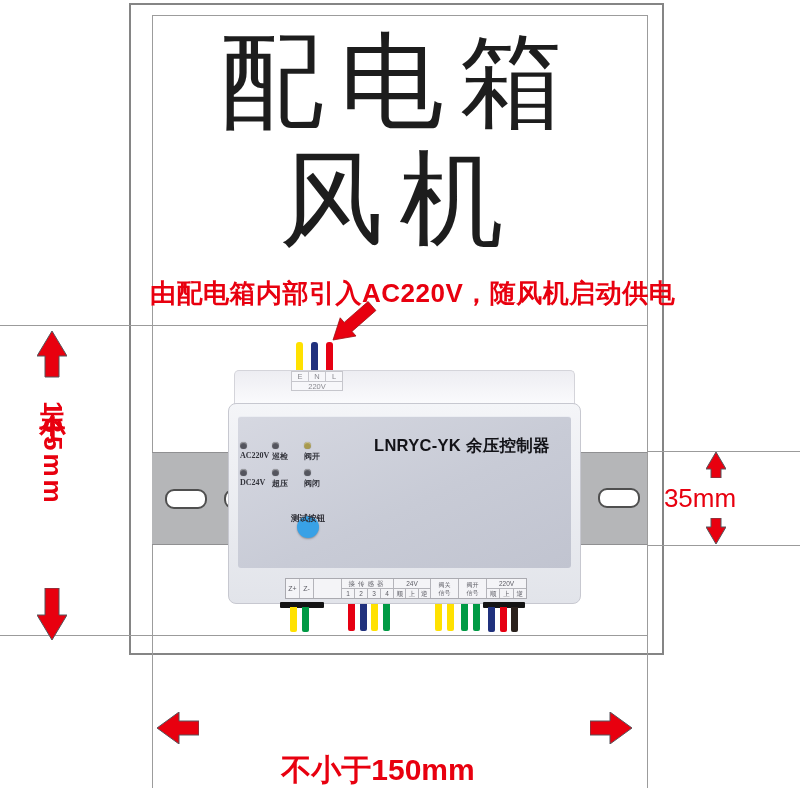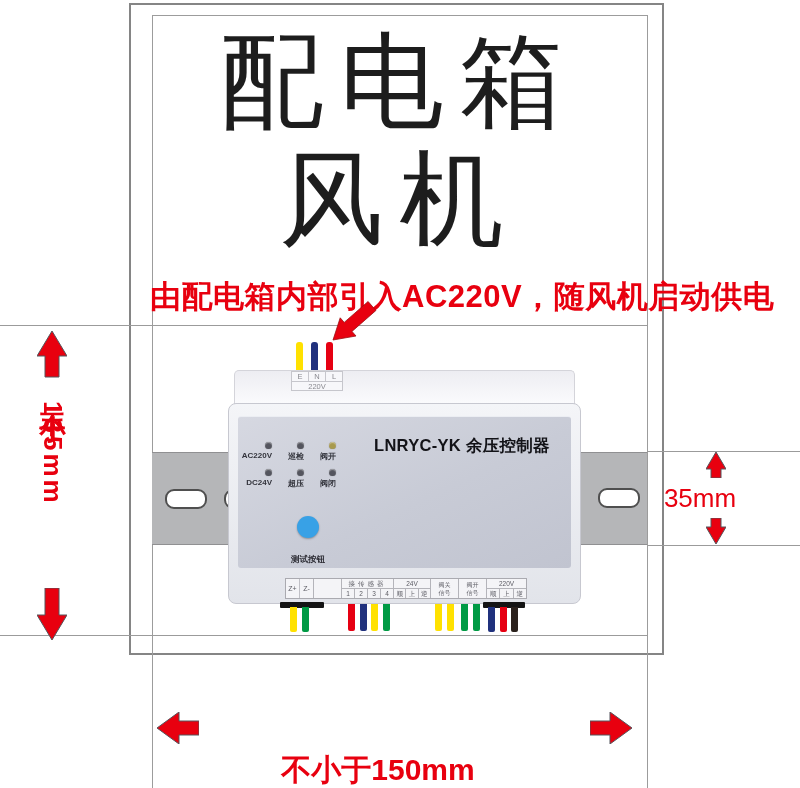--- a/index.html
+++ b/index.html
@@ -17,21 +17,21 @@
   .dim-line.r1{left:647px;top:451px;width:153px;}
   .dim-line.r2{left:647px;top:545px;width:153px;}
 
   
   .main-title{position:absolute;left:152px;top:22px;width:495px;text-align:center;
               color:#1d1d1d;font-family:"DejaVu Serif","Liberation Serif",serif;}
   .title-line{font-size:104px;line-height:118px;letter-spacing:16px;white-space:nowrap;}
 
   
   .annotation{position:absolute;left:150px;top:276px;width:514px;text-align:center;
-              font-size:31px;font-weight:bold;color:var(--red);letter-spacing:0.5px;white-space:nowrap;}
+              font-size:26px;font-weight:bold;color:var(--red);letter-spacing:0.5px;white-space:nowrap;}
   .annot-arrow{position:absolute;left:320px;top:298px;}
 
   
   .rail{position:absolute;left:152px;top:452px;width:495px;height:93px;background:var(--rail);
         border-top:1px solid #909092;border-bottom:1px solid #909092;box-sizing:border-box;}
   .rail-hole{position:absolute;width:38px;height:16px;background:#fff;
              border:2px solid #4f4f4f;border-radius:9px;}
 
   
   .dev-cap{position:absolute;left:234px;top:370px;width:341px;height:34px;
@@ -50,28 +50,28 @@
   .enl-row1{flex:1;display:flex;}
   .enl-cell{flex:1;border-right:1px solid #c6c6cc;display:flex;align-items:center;justify-content:center;}
   .enl-cell:last-child{border-right:none;}
   .enl-row2{flex:1;border-top:1px solid #c6c6cc;text-align:center;}
 
   .model-title{position:absolute;left:374px;top:435px;font-size:16.5px;font-weight:bold;
                color:#121217;letter-spacing:0.3px;white-space:nowrap;}
 
   .led-grid{position:absolute;left:240px;top:442px;width:96px;display:grid;
             grid-template-columns:repeat(3,1fr);row-gap:7px;}
-  .led-cell{display:flex;flex-direction:column;align-items:flex-end;}
+  .led-cell{display:flex;flex-direction:column;align-items:flex-start;font-family:Liberation Serif, serif;}
   .led-dot{width:7px;height:7px;border-radius:50%;margin-bottom:2px;
            box-shadow:inset 0 1px 1px rgba(255,255,255,.45),0 0 1px rgba(0,0,0,.4);}
   .led-label{font-size:8px;font-weight:bold;color:#33343c;white-space:nowrap;}
 
   .test-btn{position:absolute;left:297px;top:516px;width:22px;height:22px;border-radius:50%;
             background:var(--button_blue);box-shadow:0 1px 2px rgba(0,0,0,.3);}
-  .test-label{position:absolute;left:281px;top:554px;width:54px;text-align:center;
+  .test-label{position:absolute;left:281px;top:513px;width:54px;text-align:center;
               font-size:8.5px;font-weight:bold;color:#2e2e36;}
 
   .brand{position:absolute;left:383px;top:519px;display:flex;align-items:center;gap:9px;}
   .brand-name{font-size:18.5px;font-weight:bold;color:#15151a;letter-spacing:1px;white-space:nowrap;}
 
   
   .tstrip{position:absolute;left:285px;top:578px;height:19px;display:flex;
           border:1px solid #aaaab0;background:#f4f4f7;color:#5c5c64;box-sizing:content-box;}
   .tsec{border-left:1px solid #b4b4ba;box-sizing:border-box;display:flex;flex-direction:column;}
   .tsec:first-child{border-left:none;}

